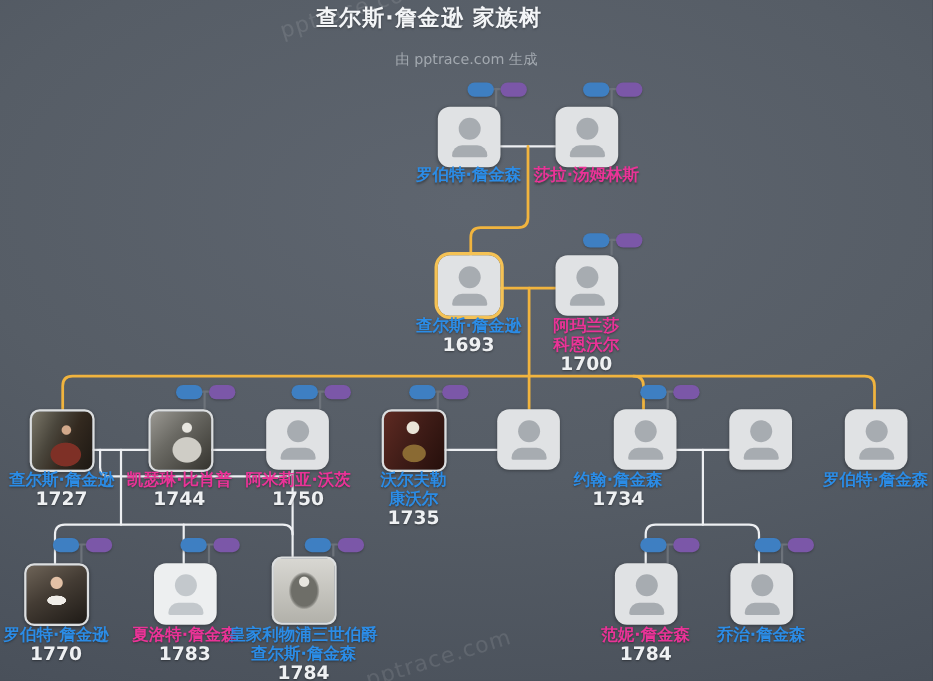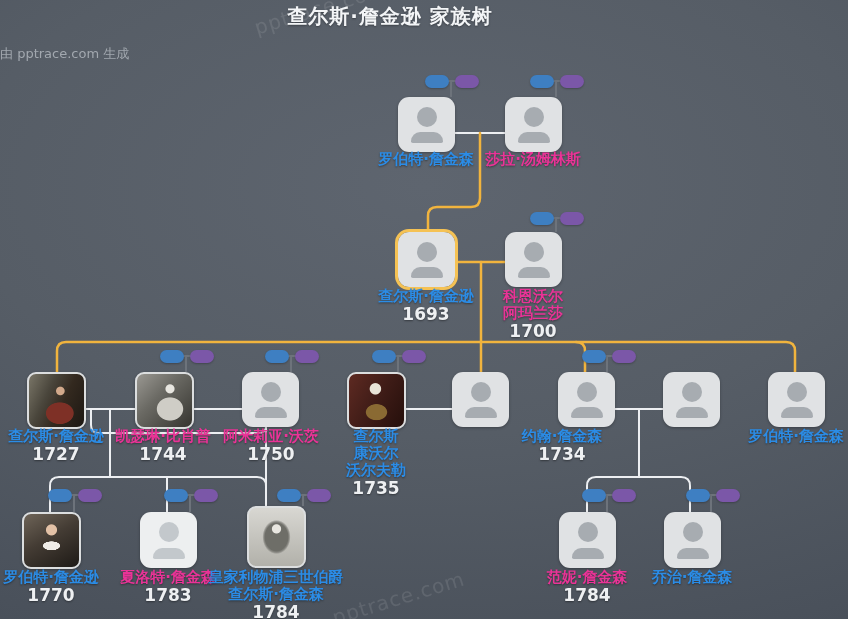--- a/index.html
+++ b/index.html
@@ -6,21 +6,21 @@
   #stage{
     position:relative;width:848px;height:619px;overflow:hidden;
     font-family:"DejaVu Sans","Liberation Sans",sans-serif;
     background:radial-gradient(ellipse 120% 90% at 50% 30%, #5e656f 0%, #565d66 45%, #4a515b 85%, #454c56 100%);
   }
   .wm{position:absolute;z-index:0;color:rgba(255,255,255,0.10);font-size:20px;letter-spacing:1px;
       transform:rotate(-17deg);white-space:nowrap;pointer-events:none;}
   #wires{position:absolute;left:0;top:0;z-index:1;}
   .title{position:absolute;left:0;top:3px;width:780px;text-align:center;z-index:4;
          color:#f3f5f7;font-size:20px;font-weight:bold;letter-spacing:1px;text-shadow:0 1px 2px rgba(0,0,0,.35);}
-  .subtitle{position:absolute;left:0;top:45px;width:848px;text-align:left;z-index:4;
+  .subtitle{position:absolute;left:0;top:45px;width:848px;text-align:center;z-index:4;
             color:#a2a8af;font-size:13px;}
   .pbox{position:absolute;width:57px;height:55px;border-radius:11px;z-index:2;
         background:#e0e2e4;box-shadow:0 1px 3px rgba(0,0,0,.3);}
   .pbox.light{background:#edeff0;}
   .pbox.hl{outline:3px solid #f5c254;outline-offset:0px;}
   .pbox .head{position:absolute;left:50%;top:10px;width:20px;height:20px;margin-left:-10px;
               border-radius:50%;background:#a7acb1;}
   .pbox.light .head{background:#c3c8cc;}
   .pbox .torso{position:absolute;left:50%;bottom:9px;width:32px;height:11px;margin-left:-16px;
                border-radius:16px 16px 3px 3px;background:#a7acb1;}
@@ -137,22 +137,22 @@
   </div>
   <div class="pbox" style="left:505px;top:232px">
     <span class="head"></span>
     <span class="torso"></span>
   </div>
   <div class="lbl" style="left:356px;top:288px;width:140px">
     <div class="name m">查尔斯·詹金逊</div>
     <div class="yr">1693</div>
   </div>
   <div class="lbl" style="left:463px;top:288px;width:140px">
+    <div class="name f">阿玛兰莎</div>
     <div class="name f">科恩沃尔</div>
-    <div class="name f">阿玛兰莎</div>
     <div class="yr">1700</div>
   </div>
 
   <div class="chip blue" style="left:160px;top:350px"></div>
   <div class="chip purple" style="left:190px;top:350px"></div>
   <div class="chip blue" style="left:265px;top:350px"></div>
   <div class="chip purple" style="left:295px;top:350px"></div>
   <div class="chip blue" style="left:372px;top:350px"></div>
   <div class="chip purple" style="left:402px;top:350px"></div>
   <div class="chip blue" style="left:582px;top:350px"></div>
@@ -188,23 +188,22 @@
   </div>
   <div class="lbl" style="left:93px;top:428px;width:140px">
     <div class="name f">凯瑟琳·比肖普</div>
     <div class="yr">1744</div>
   </div>
   <div class="lbl" style="left:201px;top:428px;width:140px">
     <div class="name f">阿米莉亚·沃茨</div>
     <div class="yr">1750</div>
   </div>
   <div class="lbl" style="left:306px;top:428px;width:140px">
-    <div class="name m">查尔斯</div>
+    <div class="name m">沃尔夫勒</div>
     <div class="name m">康沃尔</div>
-    <div class="name m">沃尔夫勒</div>
     <div class="yr">1735</div>
   </div>
   <div class="lbl" style="left:492px;top:428px;width:140px">
     <div class="name m">约翰·詹金森</div>
     <div class="yr">1734</div>
   </div>
   <div class="lbl" style="left:726px;top:428px;width:140px">
     <div class="name m">罗伯特·詹金森</div>
   </div>
 

